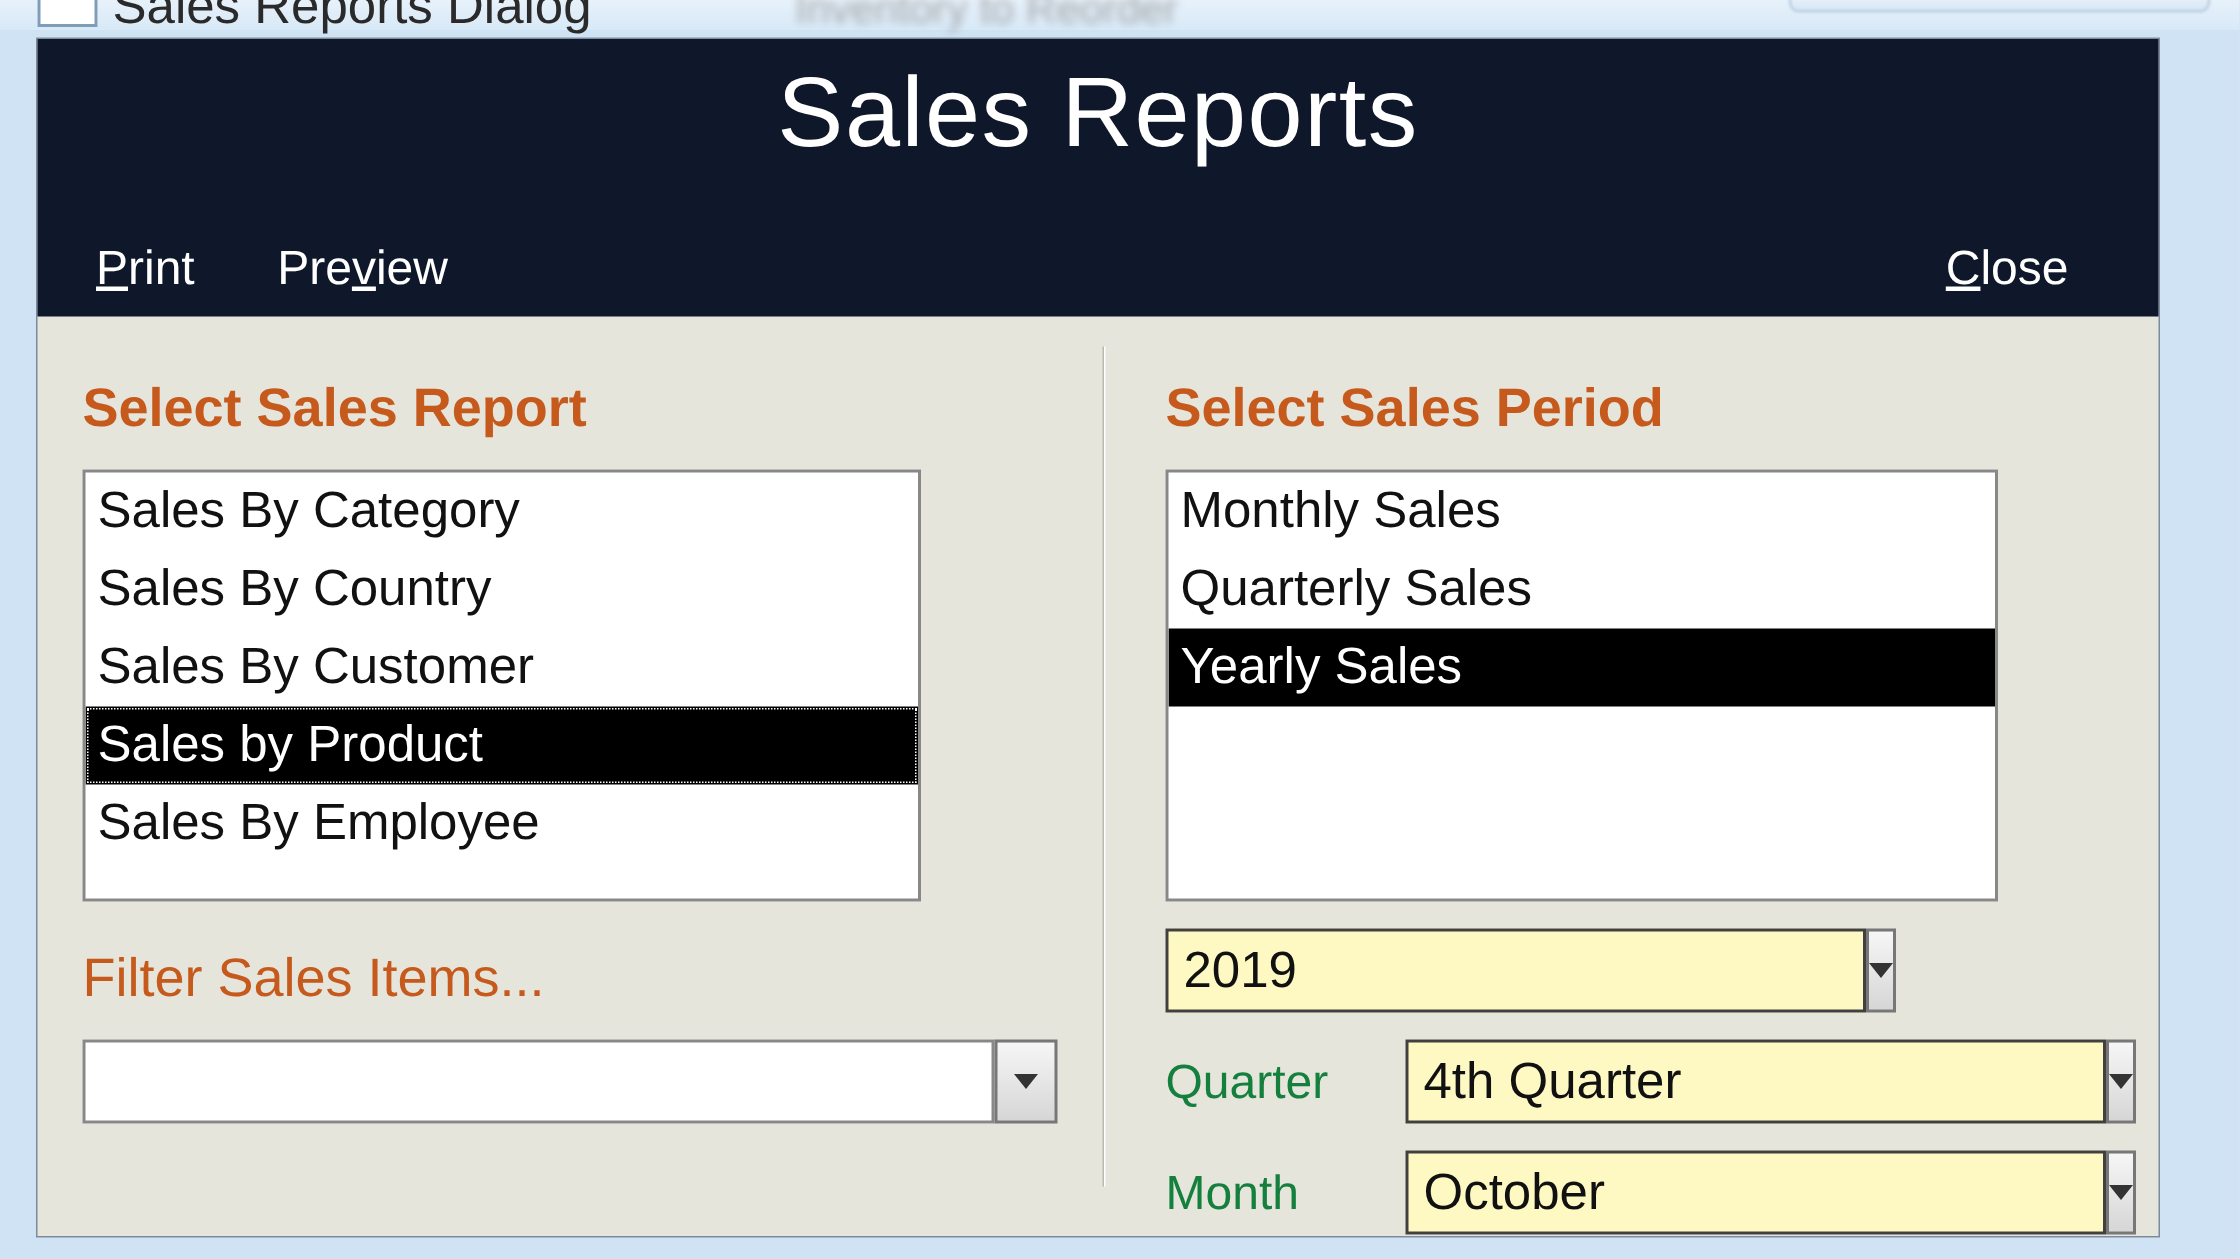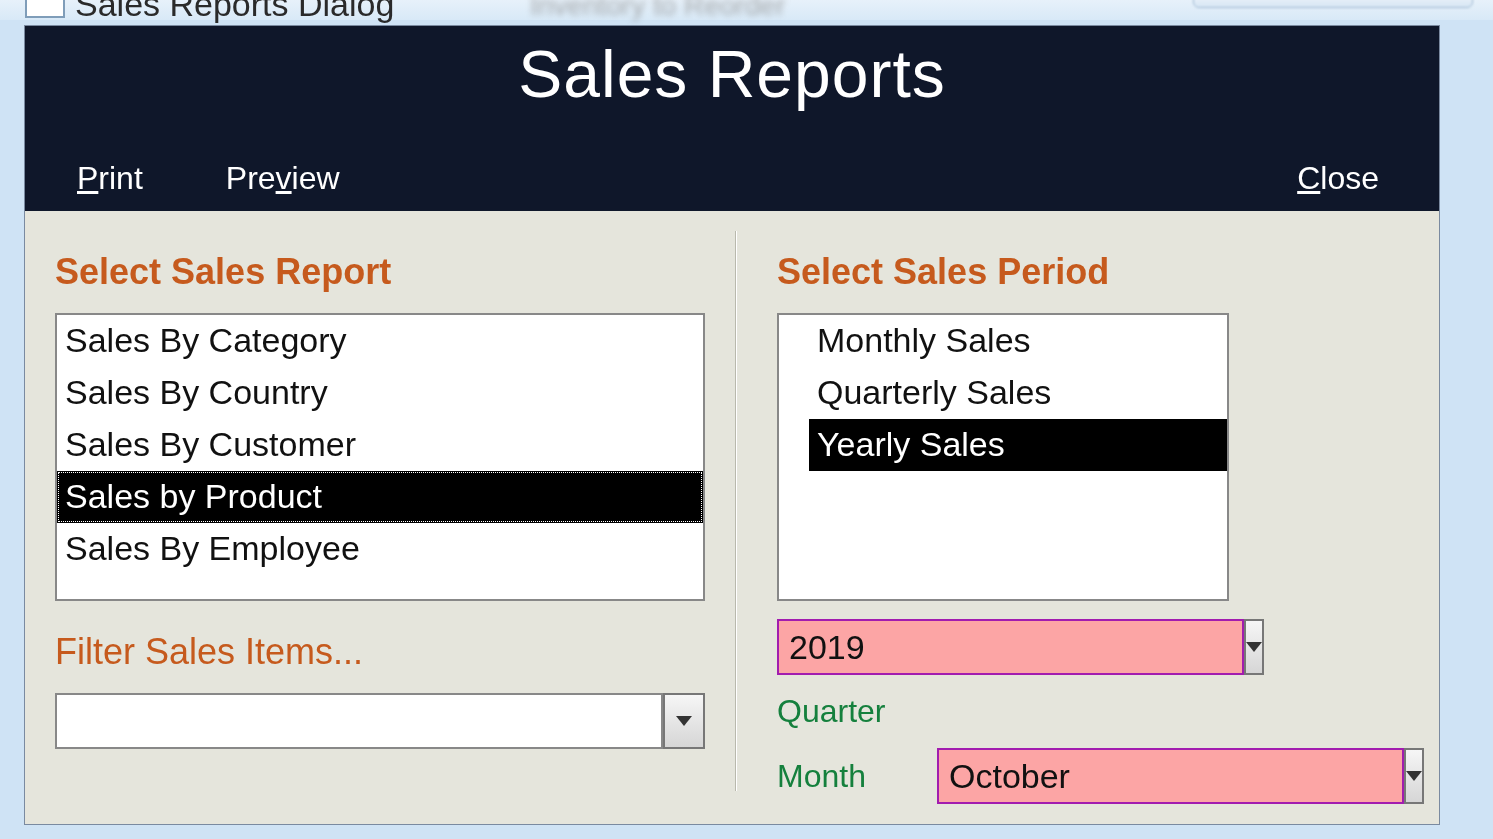--- a/index.html
+++ b/index.html
@@ -63,23 +63,23 @@
     width: 100%;
     text-align: center;
     color: #fff;
     font-size: 66px;
     font-weight: 400;
     padding-top: 10px;
     letter-spacing: 1px;
   }
   .hdr-links {
     position: absolute;
-    left: 52px; bottom: 14px;
-    display: flex;
-    gap: 83px;
+    left: 39px; bottom: 14px;
+    display: flex;
+    gap: 55px;
   }
   .hdr-link {
     color: #fff;
     font-size: 32px;
     cursor: pointer;
   }
   .hdr-link .u { text-decoration: underline; }
   .hdr-close {
     position: absolute;
     right: 60px; bottom: 14px;
@@ -111,25 +111,25 @@
   .section-label {
     color: #c65a1d;
     font-size: 36px;
     font-weight: 600;
     margin-bottom: 20px;
   }
 
   .listbox {
     background: #fff;
     border: 2px solid #888;
-    width: 650px;
+    width: 559px;
     height: 288px;
     overflow: hidden;
   }
-  .listbox.right { width: 452px; padding-left: 30px; }
+  .listbox.right { width: 555px; }
   .li-item {
     font-size: 34px;
     color: #111;
     padding: 3px 8px;
     line-height: 1.35;
     cursor: pointer;
     white-space: nowrap;
   }
   .li-item.selected {
     background: #000;
@@ -183,24 +183,24 @@
     color: #c65a1d;
   }
   .period-lbl.disabled { color: #15803d; }
   .period-combo {
     display: flex;
     width: 400px;
     height: 56px;
   }
   .period-combo input {
     flex: 1;
-    border: 2px solid #a21caf;
+    border: 2px solid #404040;
     font-size: 34px;
     padding: 4px 10px;
-    background: #fca5a5;
+    background: #fef9c3;
     color: #111;
   }
   .period-combo .drop-btn {
     width: 42px;
     border: 2px solid #777;
     background: linear-gradient(#f6f6f6,#d6d6d6);
     display: flex;
     align-items: center;
     justify-content: center;
     cursor: pointer;
@@ -269,20 +269,28 @@
           <div class="drop-btn">
             <svg viewBox="0 0 16 10">
                 <polygon points="0,0 16,0 8,10" fill="#333"></polygon>
               </svg>
           </div>
         </div>
       </div>
 
       <div class="period-row">
         <div class="period-lbl disabled">Quarter</div>
+        <div class="period-combo">
+          <input type="text" value="4th Quarter" style="">
+          <div class="drop-btn">
+            <svg viewBox="0 0 16 10">
+                <polygon points="0,0 16,0 8,10" fill="#333"></polygon>
+              </svg>
+          </div>
+        </div>
       </div>
 
       <div class="period-row">
         <div class="period-lbl disabled">Month</div>
         <div class="period-combo">
           <input type="text" value="October" style="">
           <div class="drop-btn">
             <svg viewBox="0 0 16 10">
                 <polygon points="0,0 16,0 8,10" fill="#333"></polygon>
               </svg>

